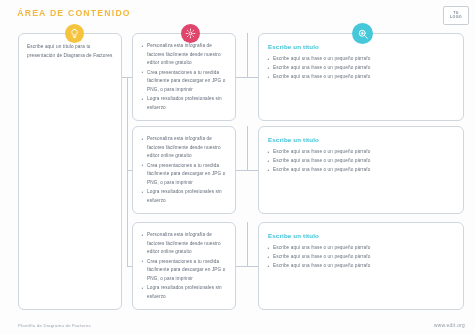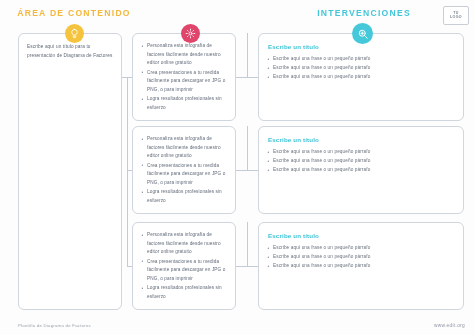--- a/index.html
+++ b/index.html
@@ -191,21 +191,20 @@
     letter-spacing: .3px;
   }
 </style>
 </head>
 <body>
 
 <div class="canvas">
 
   <div class="headers">
     <div class="col-title" id="t-area">ÁREA DE CONTENIDO</div>
-    <div class="col-title" id="t-inter">INTERVENCIONES</div>
   </div>
 
   <div class="logo-badge">
     <span>TU</span>
     <span>LOGO</span>
   </div>
 
   <div class="line v" style="left:127px; top:77px; height:189px;"></div>
   <div class="line h" style="left:122px; top:77px; width:6px;"></div>
   <div class="line h" style="left:127px; top:77px; width:6px;"></div>

